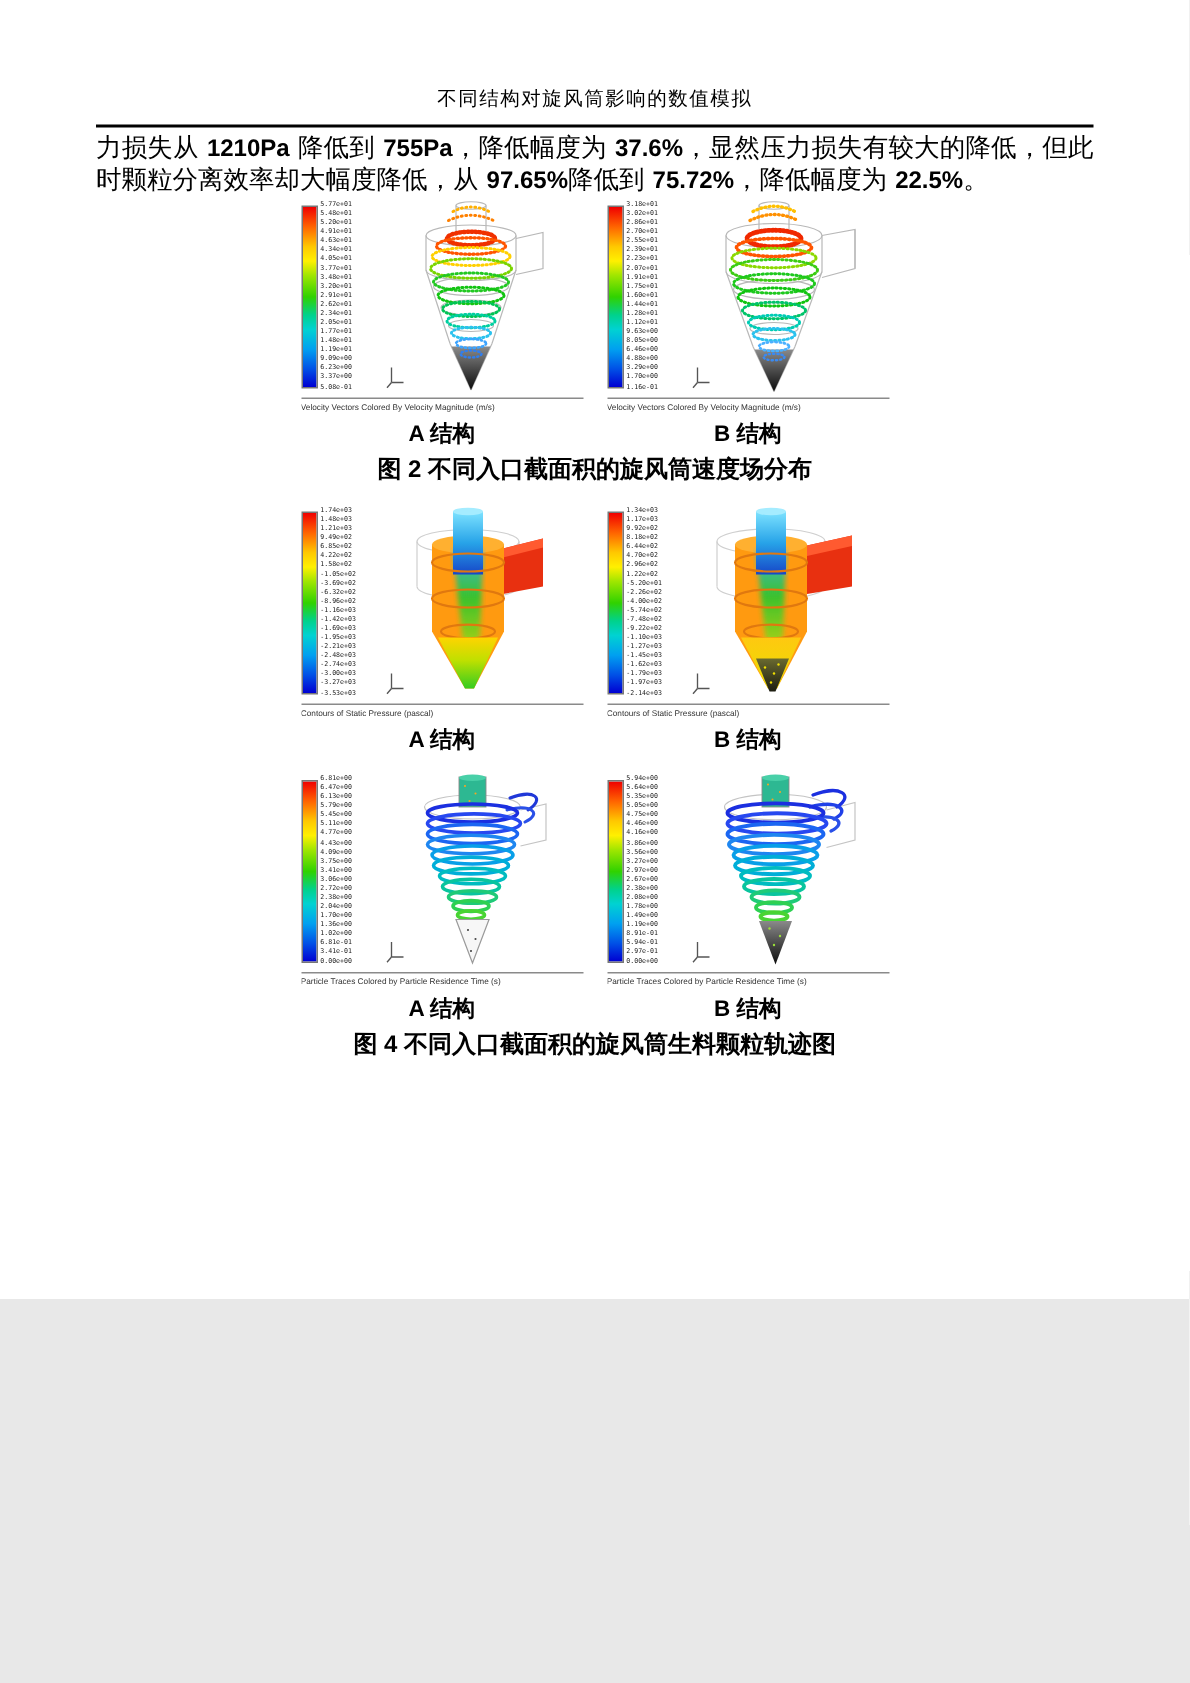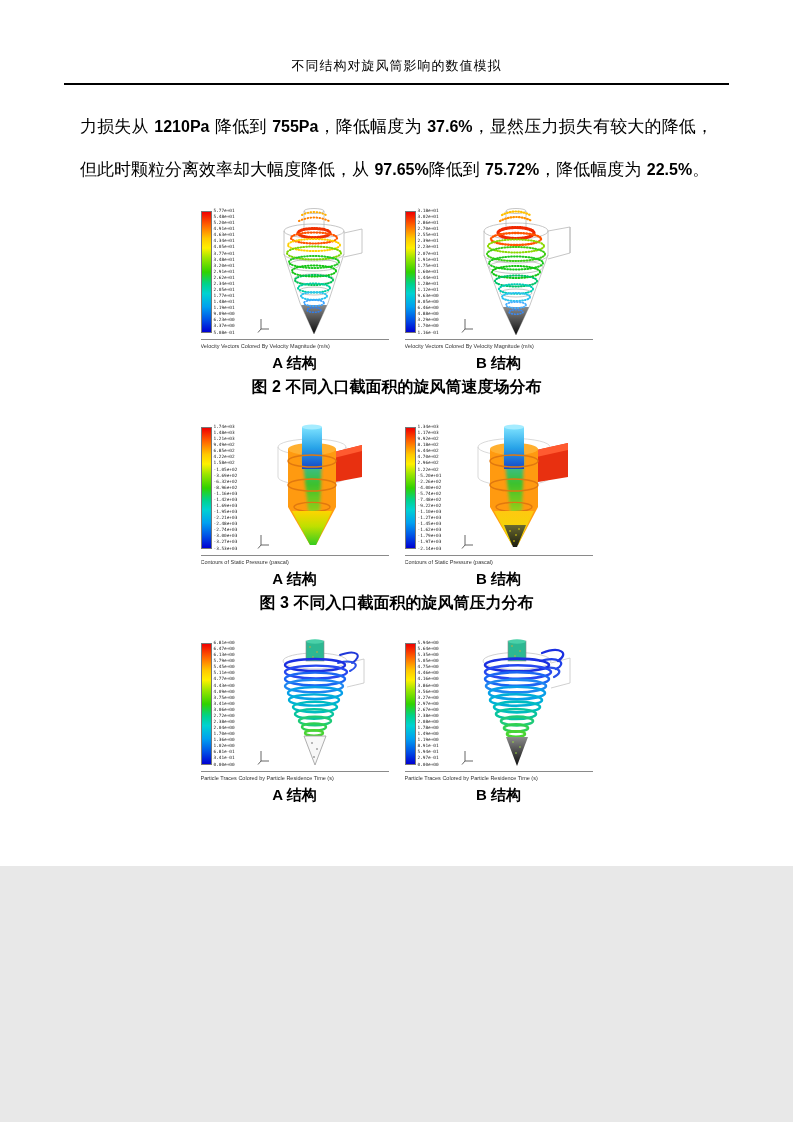--- a/index.html
+++ b/index.html
@@ -2,24 +2,24 @@
 <html><head>
 <meta charset="utf-8">
 <style>
   html,body{margin:0;padding:0;background:#e8e8e8;}
   .page{position:relative;width:793px;height:866px;background:#ffffff;margin:0 auto;
         font-family:"DejaVu Serif",serif;color:#000;overflow:hidden;}
   .header-title{position:absolute;top:57px;left:0;right:0;text-align:center;
         font-size:13px;letter-spacing:1px;}
   .header-rule{position:absolute;top:83px;left:64px;right:64px;height:2px;background:#000;}
   .content{position:absolute;top:89px;left:64px;width:665px;}
-  .para{margin:16px;font-size:17px;line-height:42px;text-align:justify;}
+  .para{margin:0;font-size:17px;line-height:21px;text-align:justify;}
   .para.indent{text-indent:2em;}
   .para .num{font-family:"Liberation Sans",sans-serif;font-weight:700;font-size:16px;}
-  .figures{width:100%;display:flex;flex-direction:column;align-items:center;margin-top:2px;gap:12px;}
+  .figures{width:100%;display:flex;flex-direction:column;align-items:center;margin-top:2px;}
   .figure{width:392px;margin-bottom:13px;}
   .panels{display:flex;gap:16px;}
   .panel{width:188px;}
   .panel-main{position:relative;height:130px;display:flex;background:#fff;}
   .cb{display:flex;}
   .cb-strip{width:9px;height:120px;margin-top:4px;border:0.5px solid #777;
      background:linear-gradient(to bottom,#f00000 0%,#ff6400 11%,#ffc800 22%,#fff000 30%,
        #a0e600 38%,#30d200 50%,#00d28c 60%,#00d2d2 68%,#00a0f0 79%,#0050e6 90%,#0000d2 100%);}
   .cb-labels{width:27px;height:126px;margin-top:2px;display:flex;flex-direction:column;
      justify-content:space-between;font-family:"DejaVu Sans Mono",monospace;
@@ -379,21 +379,20 @@
               </svg>
             </div>
             <div class="panel-sep"></div>
             <div class="panel-sub">Contours of Static Pressure (pascal)</div>
           </div>
         </div>
         <div class="panel-labels">
           <div class="panel-label">A 结构</div>
           <div class="panel-label">B 结构</div>
         </div>
-        <div class="figure-caption">图 3 不同入口截面积的旋风筒压力分布</div>
       </div>
 
       <div class="figure">
         <div class="panels">
           <div class="panel">
             <div class="panel-main">
               <div class="cb">
                 <div class="cb-strip"></div>
                 <div class="cb-labels">
                     <span class="cb-label">6.81e+00</span>
@@ -541,20 +540,21 @@
               </svg>
             </div>
             <div class="panel-sep"></div>
             <div class="panel-sub">Particle Traces Colored by Particle Residence Time (s)</div>
           </div>
         </div>
         <div class="panel-labels">
           <div class="panel-label">A 结构</div>
           <div class="panel-label">B 结构</div>
         </div>
+        <div class="figure-caption">图 4 不同入口截面积的旋风筒生料颗粒轨迹图</div>
       </div>
 
     </div>
   </div>
 
   <div class="footer-rule"></div>
   <div class="footer-page">36</div>
   <div class="footer-issue">2022.No.2</div>
 </div>
 

